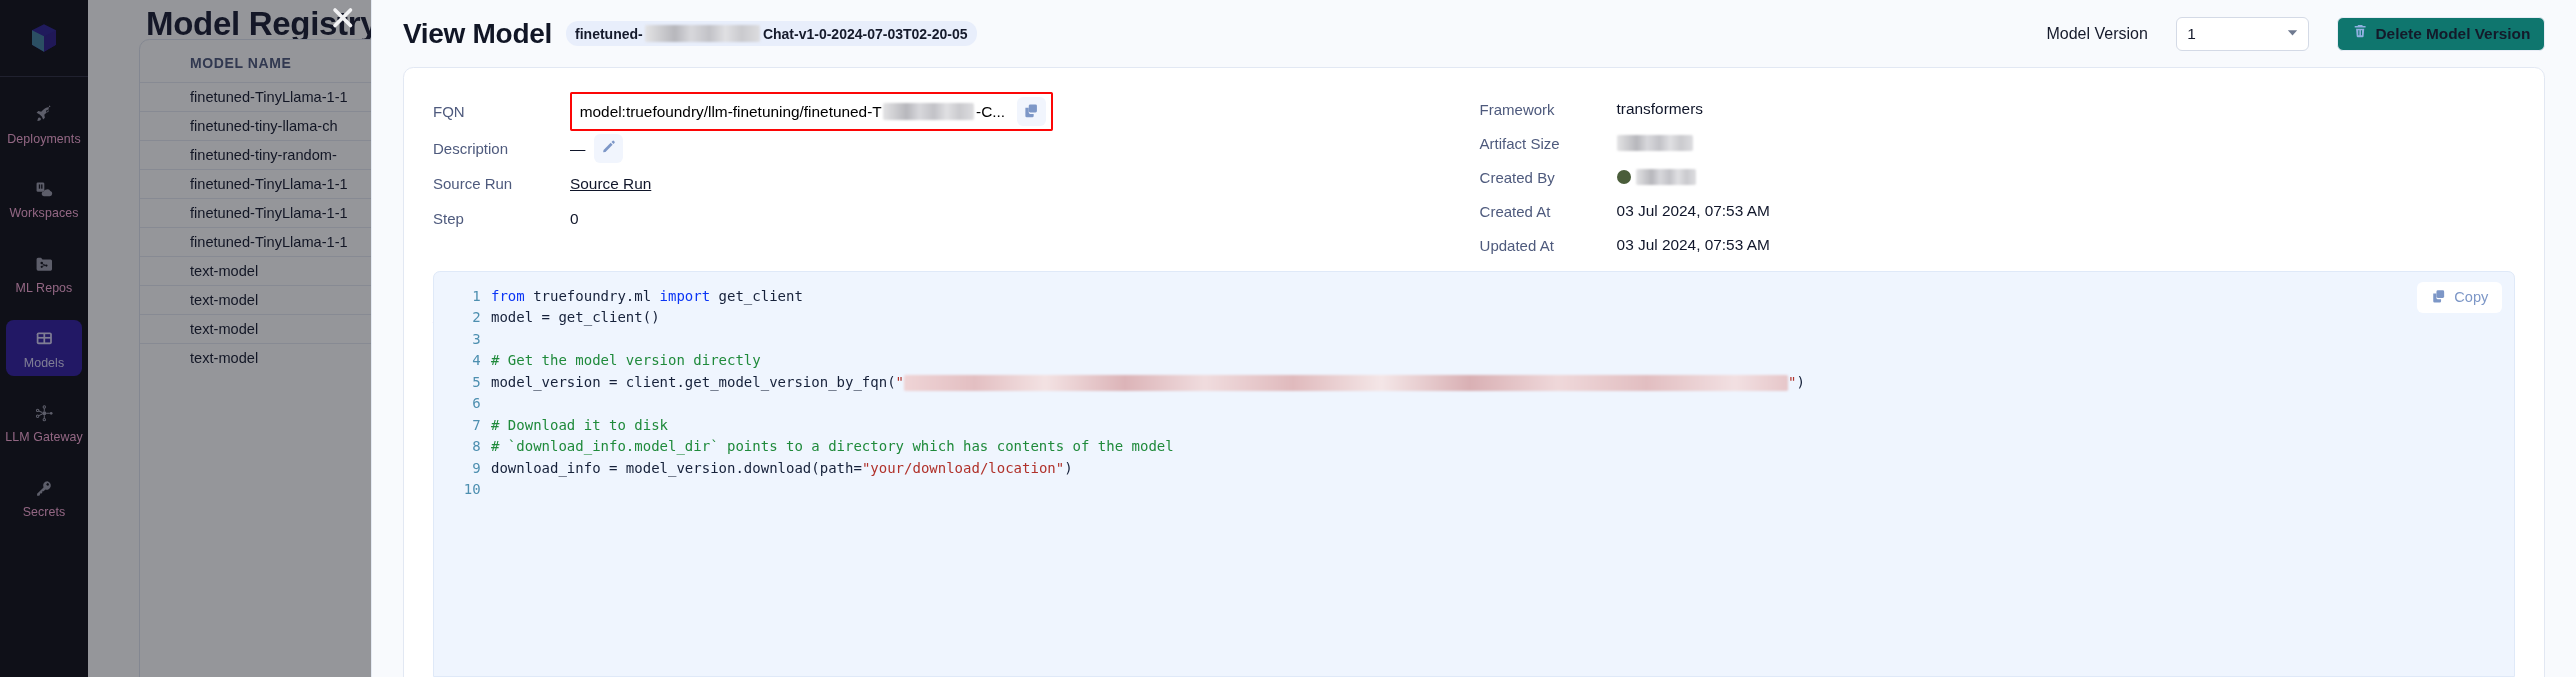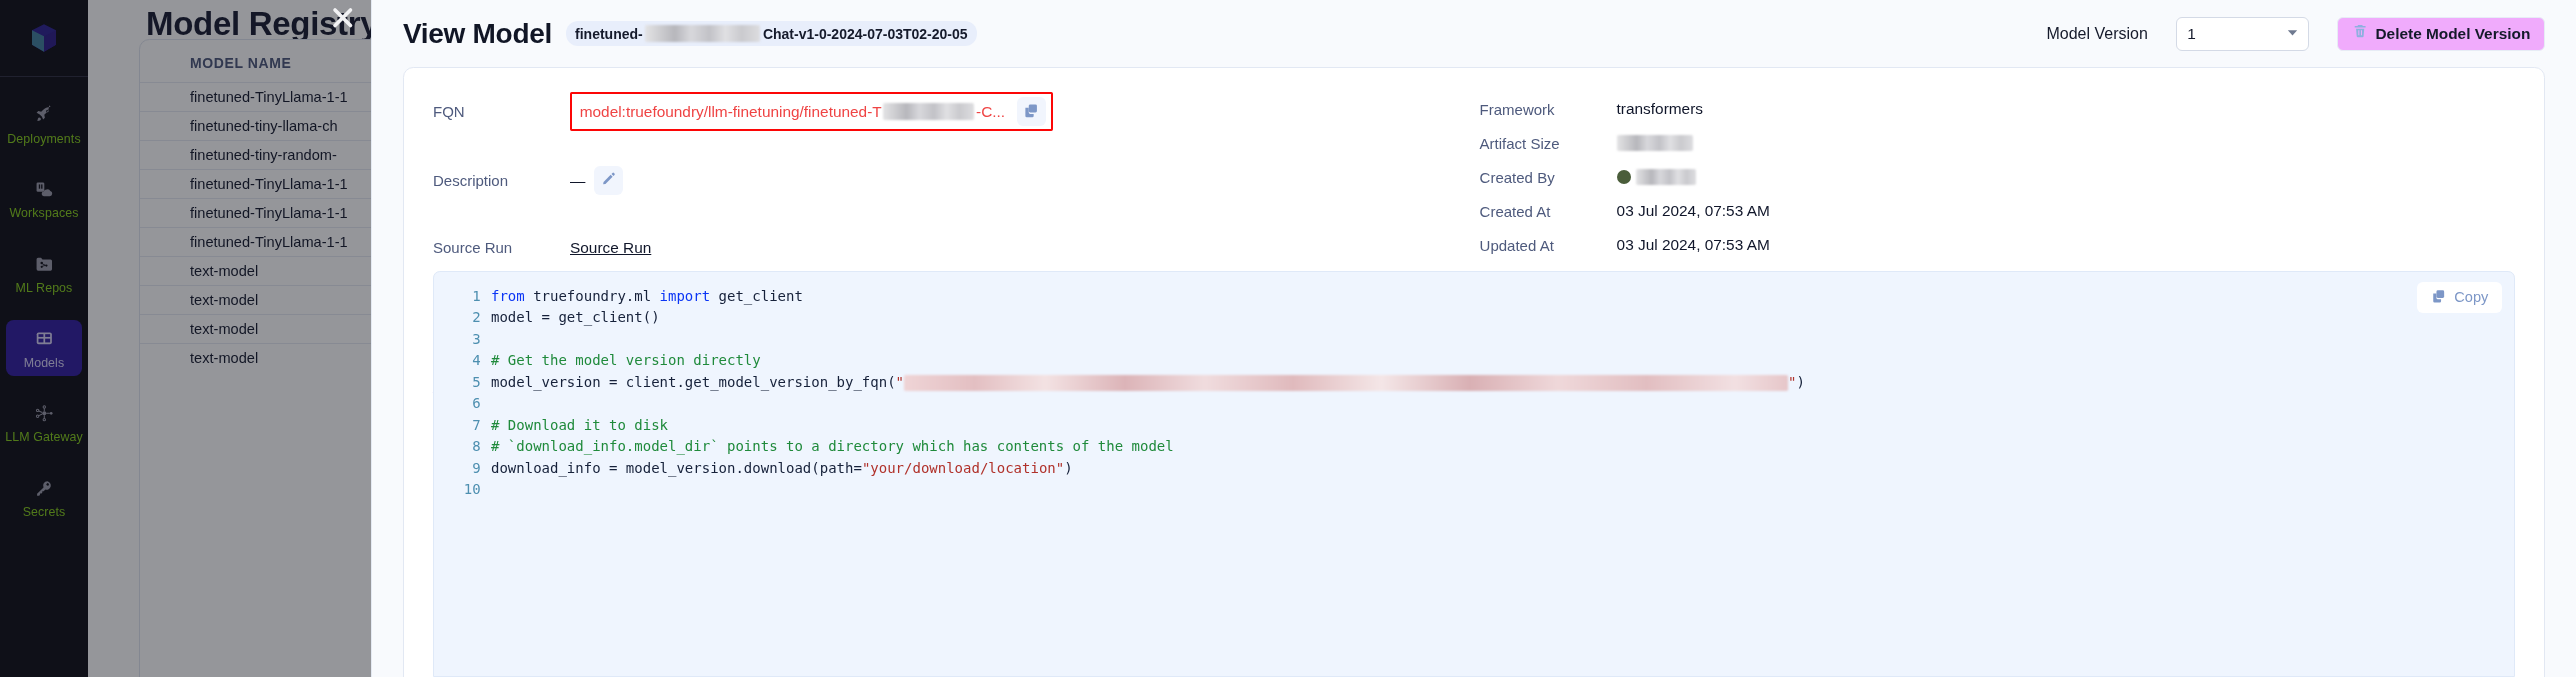--- a/index.html
+++ b/index.html
@@ -16,21 +16,21 @@
 
   .sidebar {
     position: absolute; left: 0; top: 0; width: 88px; height: 678px;
     background: #0b0b13; display: flex; flex-direction: column; align-items: center;
   }
   .sb-logo { margin-top: 19px; width: 38px; height: 38px; display:flex; align-items:center; justify-content:center; }
   .sb-div { width: 88px; height: 0.9px; background: #2a2a3d; margin-top: 19px; }
   .sb-item {
     width: 76px; margin-top: 19px; padding: 7.7px 0 6px;
     border-radius: 7.7px; display: flex; flex-direction: column; align-items: center;
-    color: #84cc16; cursor: pointer;
+    color: #f9a8d4; cursor: pointer;
   }
   .sb-item.active { background: #2e1a9e; color: #d7d2f5; }
   .sb-ico { height: 22px; display: flex; align-items: center; justify-content: center; }
   .sb-label { font-size: 12.4px; margin-top: 6px; letter-spacing: 0.1px; white-space: nowrap; }
 
   .bg-main { position: absolute; left: 88px; top: 0; right: 0; bottom: 0; background: #fff; padding: 0 0 0 0; }
   .bg-title { position: absolute; left: 58px; top: 5.1px; font-size: 33px; font-weight: 700; color: #14192e; letter-spacing: -0.3px; }
   .bg-chevron { position: absolute; left: 309px; top: 15.4px; color:#8b93a7; font-size: 19px; }
   .bg-card {
     position: absolute; left: 51px; top: 39px; right: 24px; bottom: -17px;
@@ -74,47 +74,47 @@
     filter: blur(1.1px);
   }
   .mh-right { margin-left: auto; display: flex; align-items: center; gap: 28px; }
   .mv-label { font-size: 16px; color: #151a2b; }
   .mv-select {
     width: 133px; height: 34px; border: 0.9px solid #d4dae6; border-radius: 6px; background: #fff;
     display: flex; align-items: center; padding: 0 10.3px; font-size: 15.4px; color: #151a2b; cursor: pointer;
   }
   .mv-caret { margin-left: auto; color: #6f7a90; font-size: 9.4px; }
   .del-btn {
-    height: 34px; border: 0.9px solid #e7ecf5; border-radius: 6px; background: #f0abfc;
+    height: 34px; border: 0.9px solid #e7ecf5; border-radius: 6px; background: #0f766e;
     display: flex; align-items: center; gap: 7.7px; padding: 0 13.7px;
     font-size: 15.4px; font-weight: 600; color: #141a2a; cursor: pointer;
   }
 
   
   .card {
     position: absolute; left: 31px; top: 67px; right: 31px; bottom: 0;
     background: #fff; border: 0.9px solid #e2e8f3; border-top-left-radius: 10.3px; border-top-right-radius: 10.3px;
     overflow: hidden;
   }
   .info-grid { display: flex; padding: 24px 0 0 0; }
   .info-col { display: flex; flex-direction: column; }
-  .info-col.left { width: 1055px; padding-left: 29px; gap: 32px; }
+  .info-col.left { width: 1055px; padding-left: 29px; }
   .info-col.right { padding-left: 20.6px; }
 
   .irow { display: flex; align-items: center; min-height: 35px; }
   .irow.tall { min-height: 39px; }
   .ikey { width: 137px; font-size: 15px; color: #4e5a7d; flex: none; }
   .ival { font-size: 15.4px; color: #10162a; display: flex; align-items: center; }
 
   .fqn-box {
     position: relative; border: 2.6px solid #fc0606; border-radius: 1.7px;
     padding: 2.6px 5.1px 2.6px 0; display: flex; align-items: center;
   }
   .fqn-text {
-    font-size: 15.4px; color: #ef4444; white-space: nowrap; padding-left: 7.7px;
+    font-size: 15.4px; color: #000000; white-space: nowrap; padding-left: 7.7px;
     display: flex; align-items: center;
   }
   .icon-btn {
     width: 29px; height: 29px; border-radius: 6px; background: #f1f5fd;
     display: flex; align-items: center; justify-content: center; cursor: pointer;
     margin-left: 12px; flex: none;
   }
   .srun-link { font-size: 15.4px; color: #10162a; text-decoration: underline; cursor: pointer; }
   .av-dot { width: 14.6px; height: 14.6px; border-radius: 50%; background: #4a5d3a; margin-right: 5.1px; display:inline-block; }
 

